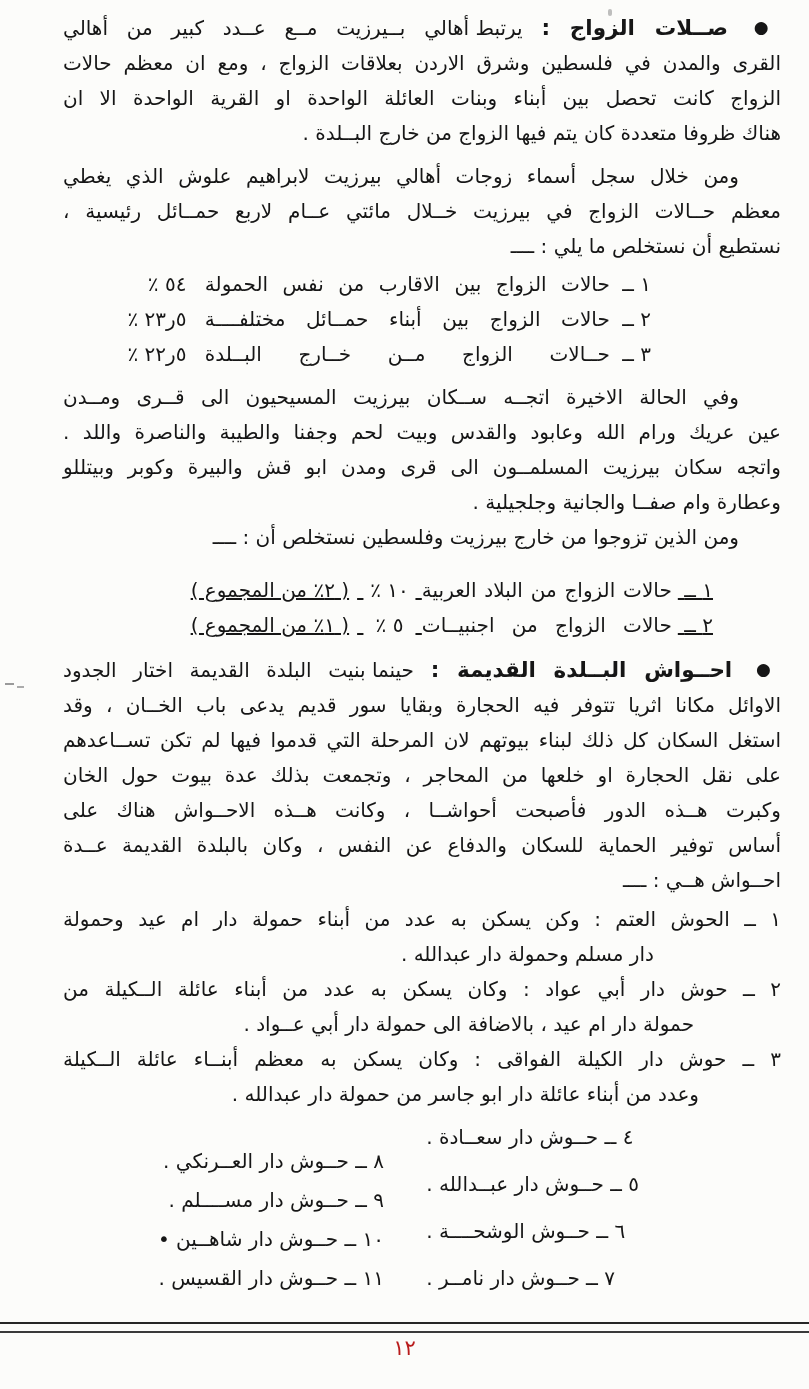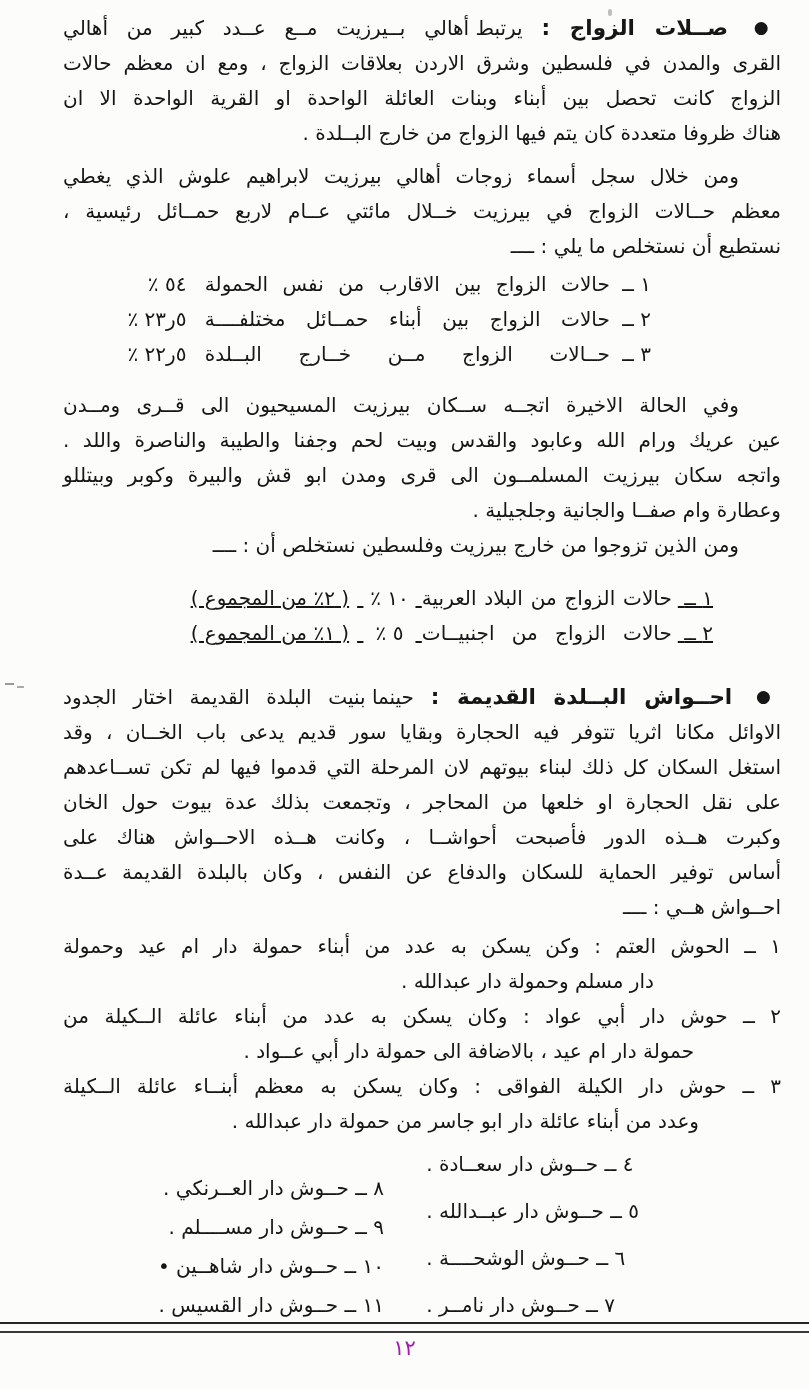--- a/index.html
+++ b/index.html
@@ -12,25 +12,25 @@
     direction:rtl;
     font-family:"DejaVu Sans", sans-serif;
     color:#161616;
     box-sizing:border-box;
     padding:10px 28px 0 63px;
   }
   .ln{font-size:20px;line-height:35px;}
   .j{text-align:justify;text-align-last:justify;}
   .r{text-align:right;}
   .ind{text-indent:42px;}
-  .mt4{margin-top:4px}.mt6{margin-top:6px}.mt8{margin-top:8px}.mt12{margin-top:28px}
+  .mt4{margin-top:4px}.mt6{margin-top:6px}.mt8{margin-top:8px}.mt12{margin-top:9px}
   .bullet{font-size:17px;margin-left:7px;vertical-align:2px;}
   .hd{font-weight:bold;font-size:21.5px;letter-spacing:.5px;}
   
-  .stats{margin:3px 130px 16px 53px;}
+  .stats{margin:3px 130px 8px 53px;}
   .stats .ln{line-height:35px;}
   .sa-label{display:inline-block;width:405px;text-align:justify;text-align-last:justify;margin-inline-start:6px;}
   .sa-value{margin-inline-start:12px;white-space:nowrap;}
   
   .outside{margin:18px 68px 0 48px;text-decoration:underline;}
   .ob-label{display:inline-block;width:250px;text-align:justify;text-align-last:justify;margin-inline-start:6px;}
   .ob-value{display:inline-block;width:52px;text-align:center;white-space:nowrap;}
   .ob-share{margin-inline-start:8px;white-space:nowrap;}
   .num{white-space:nowrap;}
   
@@ -41,21 +41,21 @@
   
   .columns{position:relative;height:198px;margin-top:2px;}
   .col-r{position:absolute;top:0;right:142px;text-align:left;}
   .col-r .ln{line-height:47px;}
   .col-l{position:absolute;top:28px;right:397px;}
   .col-l .ln{line-height:39px;}
   
   .rule{position:absolute;left:0;top:1322px;width:809px;height:7px;
         border-top:2px solid #262626;border-bottom:2px solid #3a3a3a;}
   .pageno{position:absolute;top:1336px;left:0;width:100%;text-align:center;
-          font-size:21px;color:#a21caf;}
+          font-size:21px;color:#b91c1c;}
   
   .art-dash{position:absolute;left:5px;top:683px;width:9px;height:2px;background:#9a9a9a;}
   .art-dash2{position:absolute;left:17px;top:686px;width:7px;height:2px;background:#ababab;}
   .art-spot{position:absolute;right:197px;top:9px;width:4px;height:7px;background:#8a8a8a;
             opacity:.55;border-radius:2px;}
 </style>
 </head>
 <body>
 
 <div class="page">

